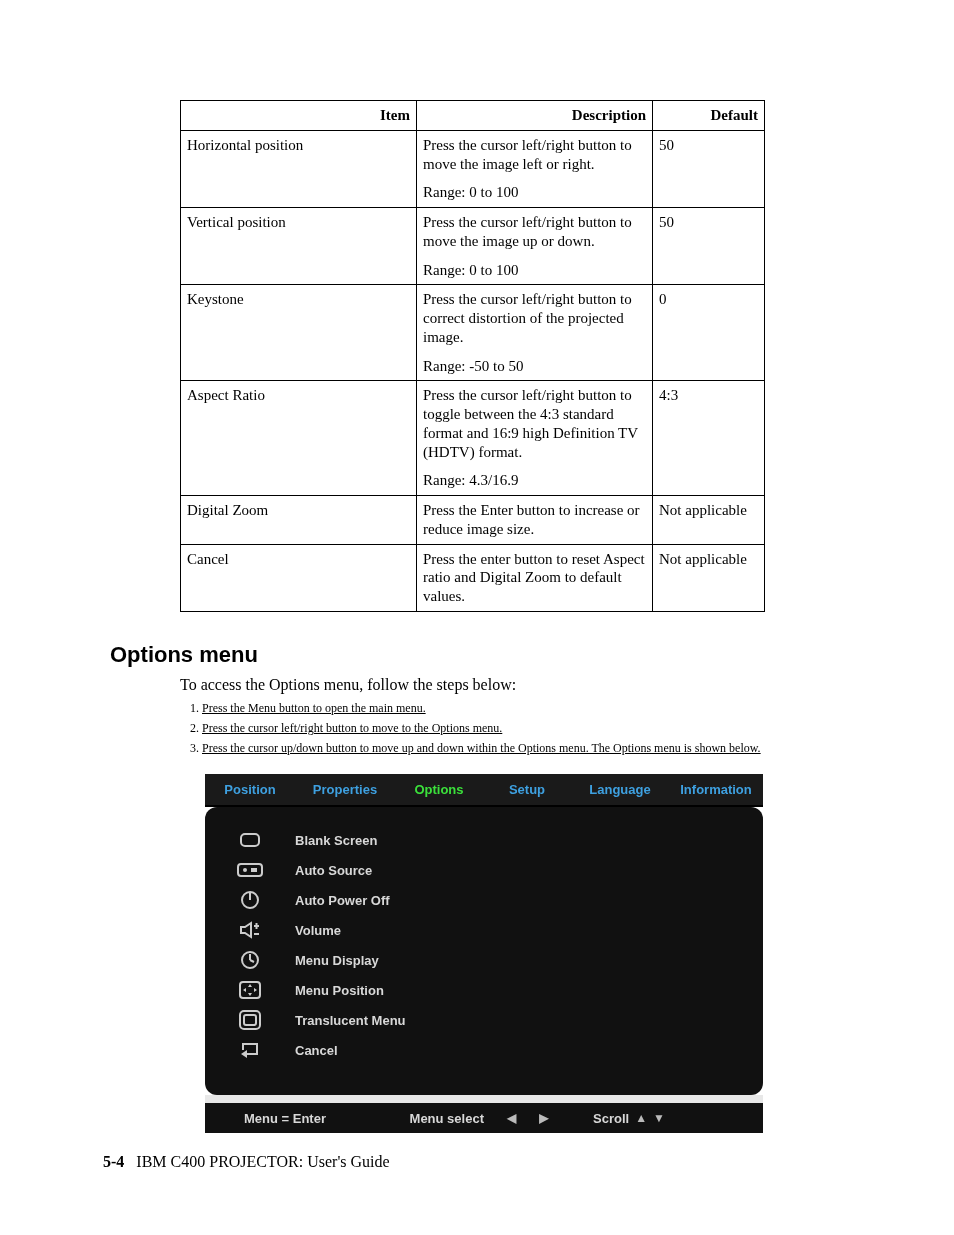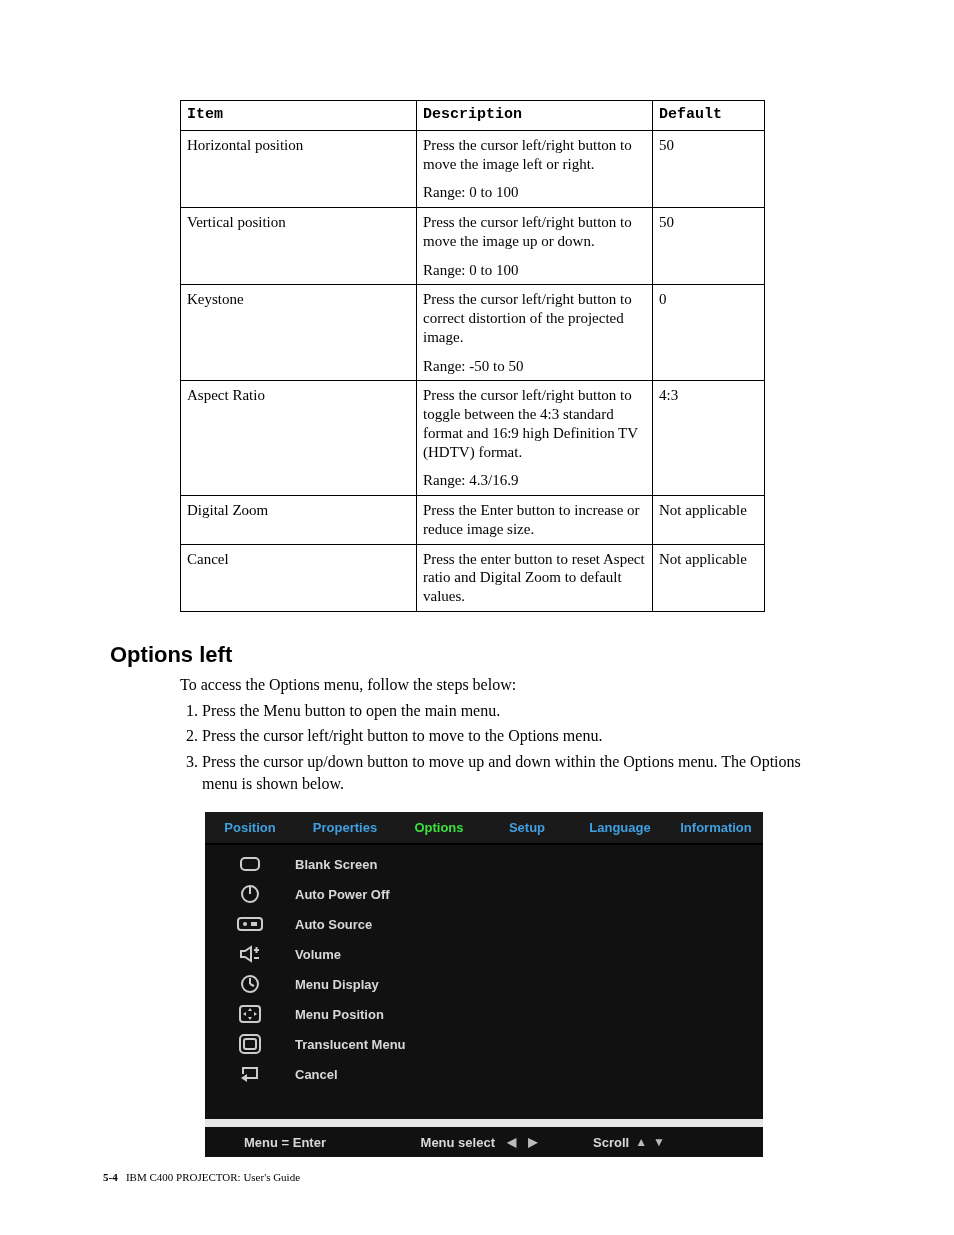--- a/index.html
+++ b/index.html
@@ -1,44 +1,44 @@
 <!DOCTYPE html>
 <html><head>
 <meta charset="utf-8">
 <style>
   html,body{margin:0;padding:0;background:#fff;font-family:"Times New Roman",Times,serif;color:#000;}
   .page{width:954px;height:1235px;position:relative;box-sizing:border-box;padding:100px 110px 0 110px;}
   .content{margin-left:70px;}
   table.doc{border-collapse:collapse;width:585px;margin:0 0 30px 0;}
   table.doc th,table.doc td{border:1px solid #000;padding:5px 6px;vertical-align:top;font-size:15px;line-height:1.25;text-align:left;}
-  table.doc th{font-weight:bold;font-family:Liberation Mono, monospace;}
+  table.doc th{font-weight:bold;font-family:Liberation Serif, serif;text-align:right;}
   .desc-block{margin-bottom:10px;}
   .desc-block:last-child{margin-bottom:0;}
   h2.section{font-family:Helvetica,Arial,sans-serif;font-weight:bold;font-size:22px;margin:0 0 8px -70px;}
   p.intro{font-size:16px;margin:0 0 6px 0;}
-  ol.steps{font-size:16px;margin:0 10px 18px 0;padding-left:22px;}
+  ol.steps{font-size:12px;margin:0 10px 18px 0;padding-left:22px;text-decoration:underline;}
   ol.steps li{margin-bottom:4px;line-height:1.35;}
   
   .osd{width:558px;margin-left:25px;font-family:Arial,Helvetica,sans-serif;color:#fff;}
   .osd-tabs{display:flex;background:#1a1a1a;border-bottom:2px solid #000;}
   .osd-tabs div{padding:8px 0;text-align:center;font-size:13px;font-weight:bold;color:#3ea0e0;}
   .osd-tabs div.active{color:#3be03b;}
   .t1{width:90px;} .t2{width:100px;} .t3{width:88px;} .t4{width:88px;} .t5{width:98px;} .t6{width:94px;}
-  .osd-body{background:#111;padding:4px 0 30px 0;}
+  .osd-body{background:#111;padding:18px 0 30px 0;border-radius:12px;}
   .osd-row{display:flex;align-items:center;height:30px;}
   .osd-icon{width:90px;display:flex;justify-content:center;align-items:center;color:#ccc;font-size:16px;}
   .osd-label{font-size:13px;font-weight:bold;color:#d8d8d8;}
   .osd-sep{height:8px;background:#e8e8e8;}
   .osd-foot{background:#111;display:flex;align-items:center;height:30px;font-size:13px;font-weight:bold;color:#d8d8d8;}
   .foot-exit{width:160px;text-align:center;}
-  .foot-sel{flex:1;display:flex;align-items:center;justify-content:center;gap:12px;}
+  .foot-sel{flex:1;display:flex;align-items:center;justify-content:center;gap:23px;}
   .foot-scroll{width:170px;display:flex;align-items:center;gap:6px;}
   .tri{font-size:12px;color:#bbb;}
   
-  .pgfoot{position:absolute;bottom:52px;left:103px;font-size:11px;}
+  .pgfoot{position:absolute;bottom:64px;left:103px;font-size:16px;}
   .pgfoot b{font-weight:bold;}
   svg{display:block;}
 </style>
 </head>
 <body>
 
 <div class="page">
   <div class="content">
 
     <table class="doc">
@@ -92,21 +92,21 @@
         <tr>
           <td>Cancel</td>
           <td>
               <div>Press the enter button to reset Aspect ratio and Digital Zoom to default values.</div>
             </td>
           <td>Not applicable</td>
         </tr>
       </tbody>
     </table>
 
-    <h2 class="section">Options left</h2>
+    <h2 class="section">Options menu</h2>
     <p class="intro">To access the Options menu, follow the steps below:</p>
     <ol class="steps">
       <li>Press the Menu button to open the main menu.</li>
       <li>Press the cursor left/right button to move to the Options menu.</li>
       <li>Press the cursor up/down button to move up and down within the Options menu. The Options menu is shown below.</li>
     </ol>
 
     <div class="osd">
       <div class="osd-tabs">
         <div class="t1">Position</div>
@@ -120,36 +120,36 @@
         <div class="osd-row">
           <div class="osd-icon">
               <svg width="20" height="14">
                 <rect x="1" y="1" width="18" height="12" rx="4" fill="none" stroke="#ccc" stroke-width="2"></rect>
               </svg>
             </div>
           <div class="osd-label">Blank Screen</div>
         </div>
         <div class="osd-row">
           <div class="osd-icon">
-              <svg width="20" height="20">
-                <circle cx="10" cy="10" r="8" fill="none" stroke="#ccc" stroke-width="2"></circle>
-                <line x1="10" y1="2" x2="10" y2="10" stroke="#ccc" stroke-width="2"></line>
-              </svg>
-            </div>
-          <div class="osd-label">Auto Power Off</div>
-        </div>
-        <div class="osd-row">
-          <div class="osd-icon">
               <svg width="26" height="14">
                 <rect x="1" y="1" width="24" height="12" rx="3" fill="none" stroke="#ccc" stroke-width="2"></rect>
                 <circle cx="8" cy="7" r="2" fill="#ccc"></circle>
                 <rect x="14" y="5" width="6" height="4" fill="#ccc"></rect>
               </svg>
             </div>
           <div class="osd-label">Auto Source</div>
+        </div>
+        <div class="osd-row">
+          <div class="osd-icon">
+              <svg width="20" height="20">
+                <circle cx="10" cy="10" r="8" fill="none" stroke="#ccc" stroke-width="2"></circle>
+                <line x1="10" y1="2" x2="10" y2="10" stroke="#ccc" stroke-width="2"></line>
+              </svg>
+            </div>
+          <div class="osd-label">Auto Power Off</div>
         </div>
         <div class="osd-row">
           <div class="osd-icon">
               <svg width="22" height="18">
                 <polygon points="2,6 6,6 12,2 12,16 6,12 2,12" fill="none" stroke="#ccc" stroke-width="2"></polygon>
                 <line x1="15" y1="5" x2="20" y2="5" stroke="#ccc" stroke-width="2"></line>
                 <line x1="17.5" y1="2" x2="17.5" y2="8" stroke="#ccc" stroke-width="2"></line>
                 <line x1="15" y1="13" x2="20" y2="13" stroke="#ccc" stroke-width="2"></line>
               </svg>
             </div>

